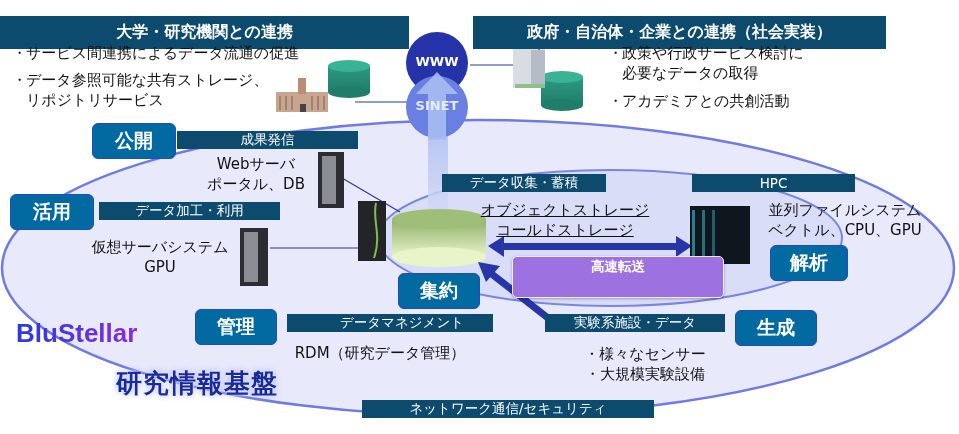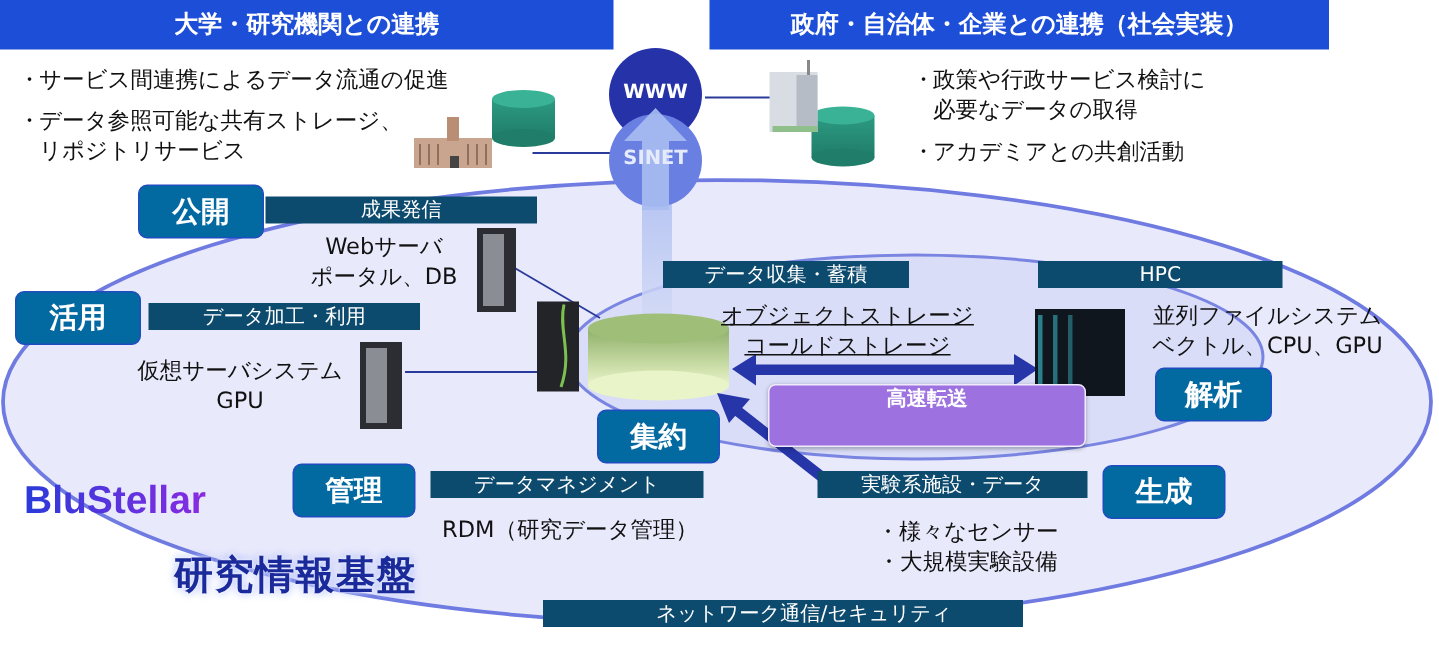--- a/index.html
+++ b/index.html
@@ -1,18 +1,18 @@
 <!DOCTYPE html>
 <html><head>
 <meta charset="utf-8">
 <style>
   html,body{margin:0;padding:0;background:#ffffff;}
   body{width:959px;height:434px;position:relative;overflow:hidden;font-family:"DejaVu Sans","Liberation Sans",sans-serif;color:#111;}
   .abs{position:absolute;font-weight:bold;}
-  .teal-header{position:absolute;top:0;height:33px;background:#1d4ed8;color:#fff;font-size:16px;font-weight:bold;display:flex;align-items:center;justify-content:center;}
+  .teal-header{position:absolute;top:16px;height:33px;background:#0c4a6e;color:#fff;font-size:16px;font-weight:bold;display:flex;align-items:center;justify-content:center;}
   .bullet{position:absolute;font-size:15px;line-height:20px;color:#111;}
   .bullet .dot{display:inline-block;width:14px;}
   .navybar{position:absolute;height:18px;background:#0c4a6e;color:#fff;font-size:13.5px;display:flex;align-items:center;justify-content:center;}
   .bluebtn{position:absolute;background:#0369a1;color:#fff;font-size:19px;font-weight:bold;border-radius:6px;display:flex;align-items:center;justify-content:center;border:1px solid #1f4cc0;}
   .label{position:absolute;font-size:15px;line-height:20px;color:#111;text-align:center;}
   svg{position:absolute;left:0;top:0;}
 </style>
 </head>
 <body>
 
@@ -143,23 +143,23 @@
 <div class="bluebtn" style="left:10px;top:194px;width:82px;height:34px;">活用</div>
 <div class="bluebtn" style="left:398px;top:273px;width:80px;height:34px;">集約</div>
 <div class="bluebtn" style="left:195px;top:309px;width:80px;height:34px;">管理</div>
 <div class="bluebtn" style="left:770px;top:245px;width:76px;height:34px;">解析</div>
 <div class="bluebtn" style="left:735px;top:310px;width:80px;height:34px;">生成</div>
 
 <div class="navybar" style="left:177px;top:131px;width:181px;">成果発信</div>
 <div class="navybar" style="left:99px;top:202px;width:181px;">データ加工・利用</div>
 <div class="navybar" style="left:442px;top:174px;width:164px;">データ収集・蓄積</div>
 <div class="navybar" style="left:692px;top:174px;width:163px;">HPC</div>
-<div class="navybar" style="left:287px;top:314px;width:182px;">データマネジメント</div>
+<div class="navybar" style="left:287px;top:314px;width:182px;padding-left:24px;">データマネジメント</div>
 <div class="navybar" style="left:545px;top:314px;width:180px;">実験系施設・データ</div>
-<div class="navybar" style="left:362px;top:400px;width:292px;padding-left:28px;">ネットワーク通信/セキュリティ</div>
+<div class="navybar" style="left:362px;top:400px;width:292px;">ネットワーク通信/セキュリティ</div>
 
 <div class="label" style="left:196px;top:154px;width:120px;">
   <div>Webサーバ</div>
     <div>ポータル、DB</div>
 </div>
 <div class="label" style="left:80px;top:237px;width:160px;">
   <div>仮想サーバシステム</div>
     <div>GPU</div>
 </div>
 <div class="label" style="left:470px;top:200px;width:190px;text-decoration:underline;">

